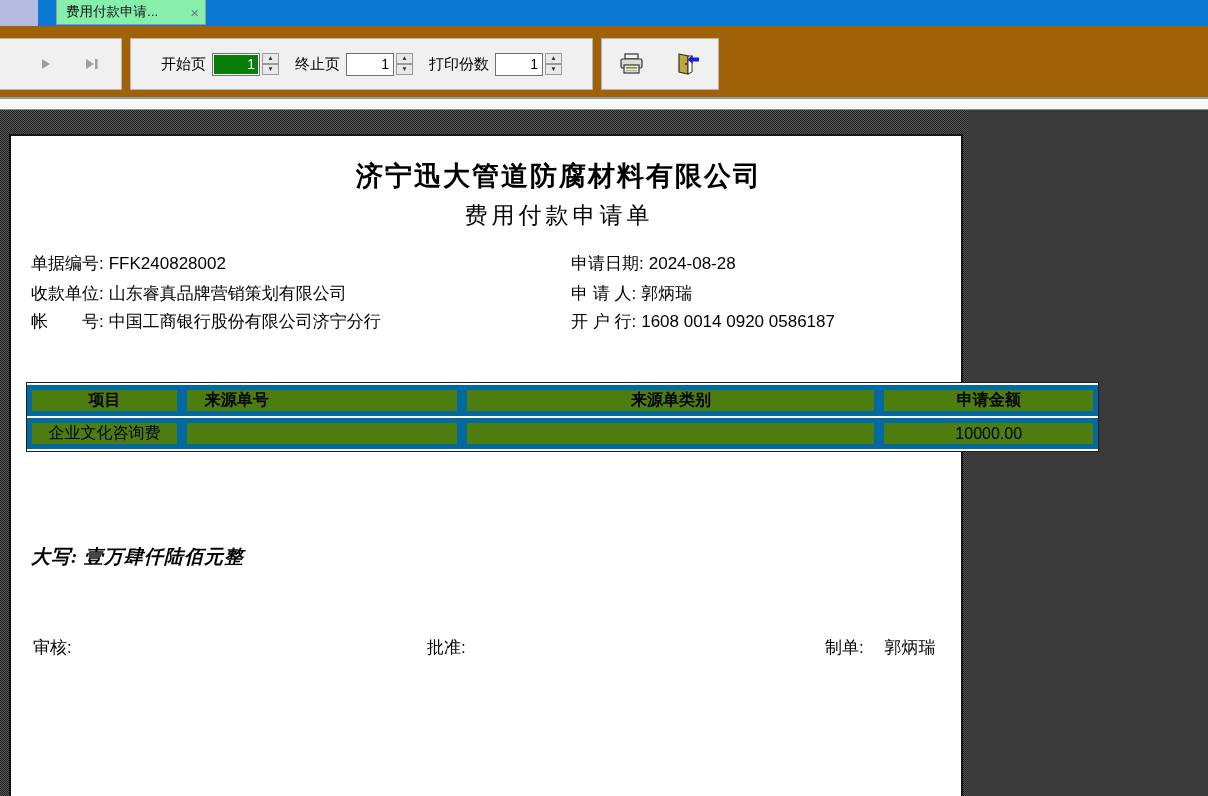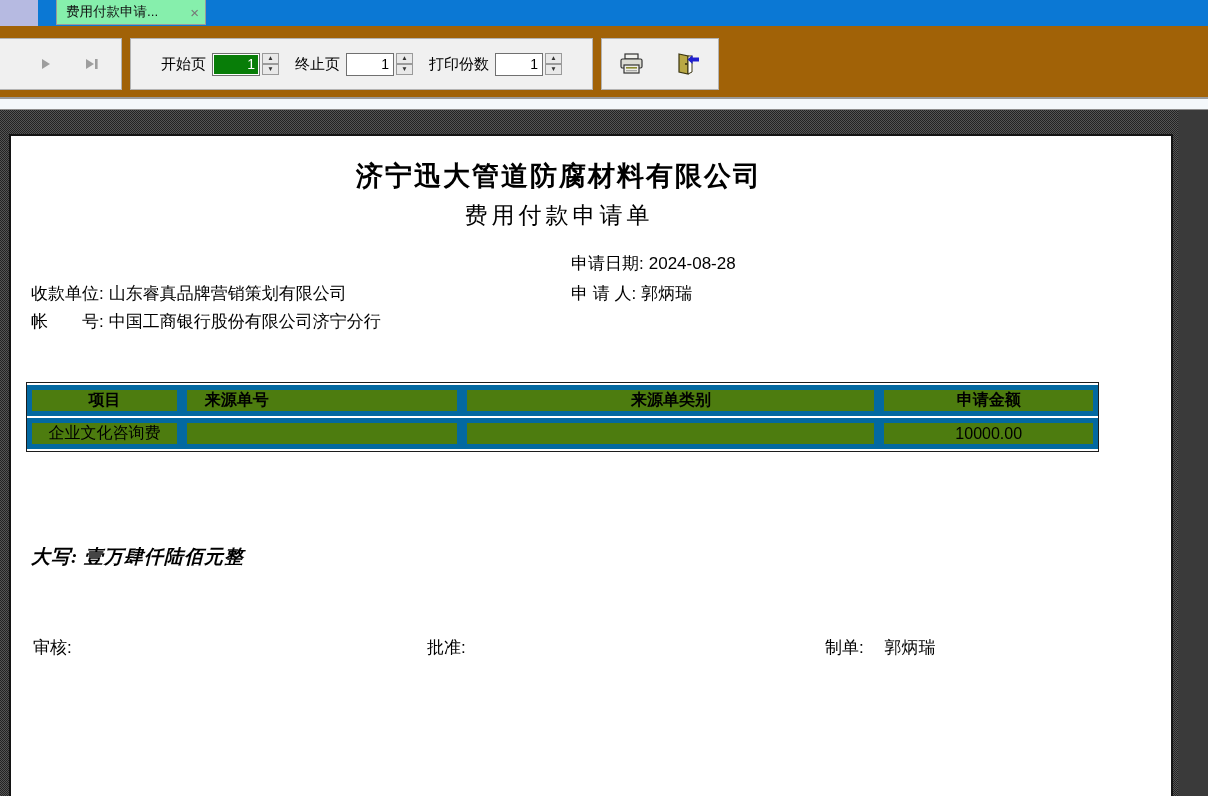--- a/index.html
+++ b/index.html
@@ -41,21 +41,21 @@
   .spin-btns{display:inline-flex;flex-direction:column;margin-left:2px;}
   .spin-b{
     width:17px;height:11px;border:1px solid #9a9a9a;background:#e9e9e9;box-sizing:border-box;
     font-size:6.5px;color:#333;display:flex;align-items:center;justify-content:center;line-height:1;
   }
   .iconbtn{width:32px;height:32px;display:flex;align-items:center;justify-content:center;background:transparent;border:none;padding:0;}
   
   .strip{position:absolute;left:0;top:99px;width:1208px;height:10px;background:#f4f8fb;border-bottom:1px solid #8e8e8e;box-sizing:content-box;}
   
   .preview{
-    position:absolute;left:0;top:110px;width:1178px;height:686px;
+    position:absolute;left:0;top:110px;width:968px;height:686px;
     background-color:#3a3a3a;
     background-image:conic-gradient(#555 25%, #232323 0 50%, #555 0 75%, #232323 0);
     background-size:2px 2px;
   }
   .page{
     position:absolute;left:9px;right:5px;top:24px;bottom:-4px;
     background:#fff;border:2px solid #141414;box-sizing:border-box;
   }
   .doc-content{position:relative;width:1080px;height:100%;margin-left:8px;color:#000;}
   .company{
@@ -172,26 +172,28 @@
 
 <div class="strip"></div>
 
 <div class="preview">
   <div class="page">
     <div class="doc-content">
 
       <div class="company">济宁迅大管道防腐材料有限公司</div>
       <div class="form-title">费用付款申请单</div>
 
+      <div class="inf" style="left:12px;top:116px;"><span>单据编号:</span><span class="v">FFK240828002</span></div>
       <div class="inf" style="left:552px;top:116px;"><span>申请日期:</span><span class="v">2024-08-28</span></div>
 
       <div class="inf" style="left:12px;top:146px;"><span>收款单位:</span><span class="v">山东睿真品牌营销策划有限公司</span></div>
       <div class="inf" style="left:552px;top:146px;"><span>申 请 人:</span><span class="v">郭炳瑞</span></div>
 
       <div class="inf" style="left:12px;top:174px;"><span>帐　　号:</span><span class="v">中国工商银行股份有限公司济宁分行</span></div>
+      <div class="inf" style="left:552px;top:174px;"><span>开 户 行:</span><span class="v">1608 0014 0920 0586187</span></div>
 
       <table class="doc-table">
         <tbody>
             <tr>
           <th class="c1">项目</th>
           <th class="c2">来源单号</th>
           <th class="c3">来源单类别</th>
           <th class="c4">申请金额</th>
         </tr>
         <tr>

